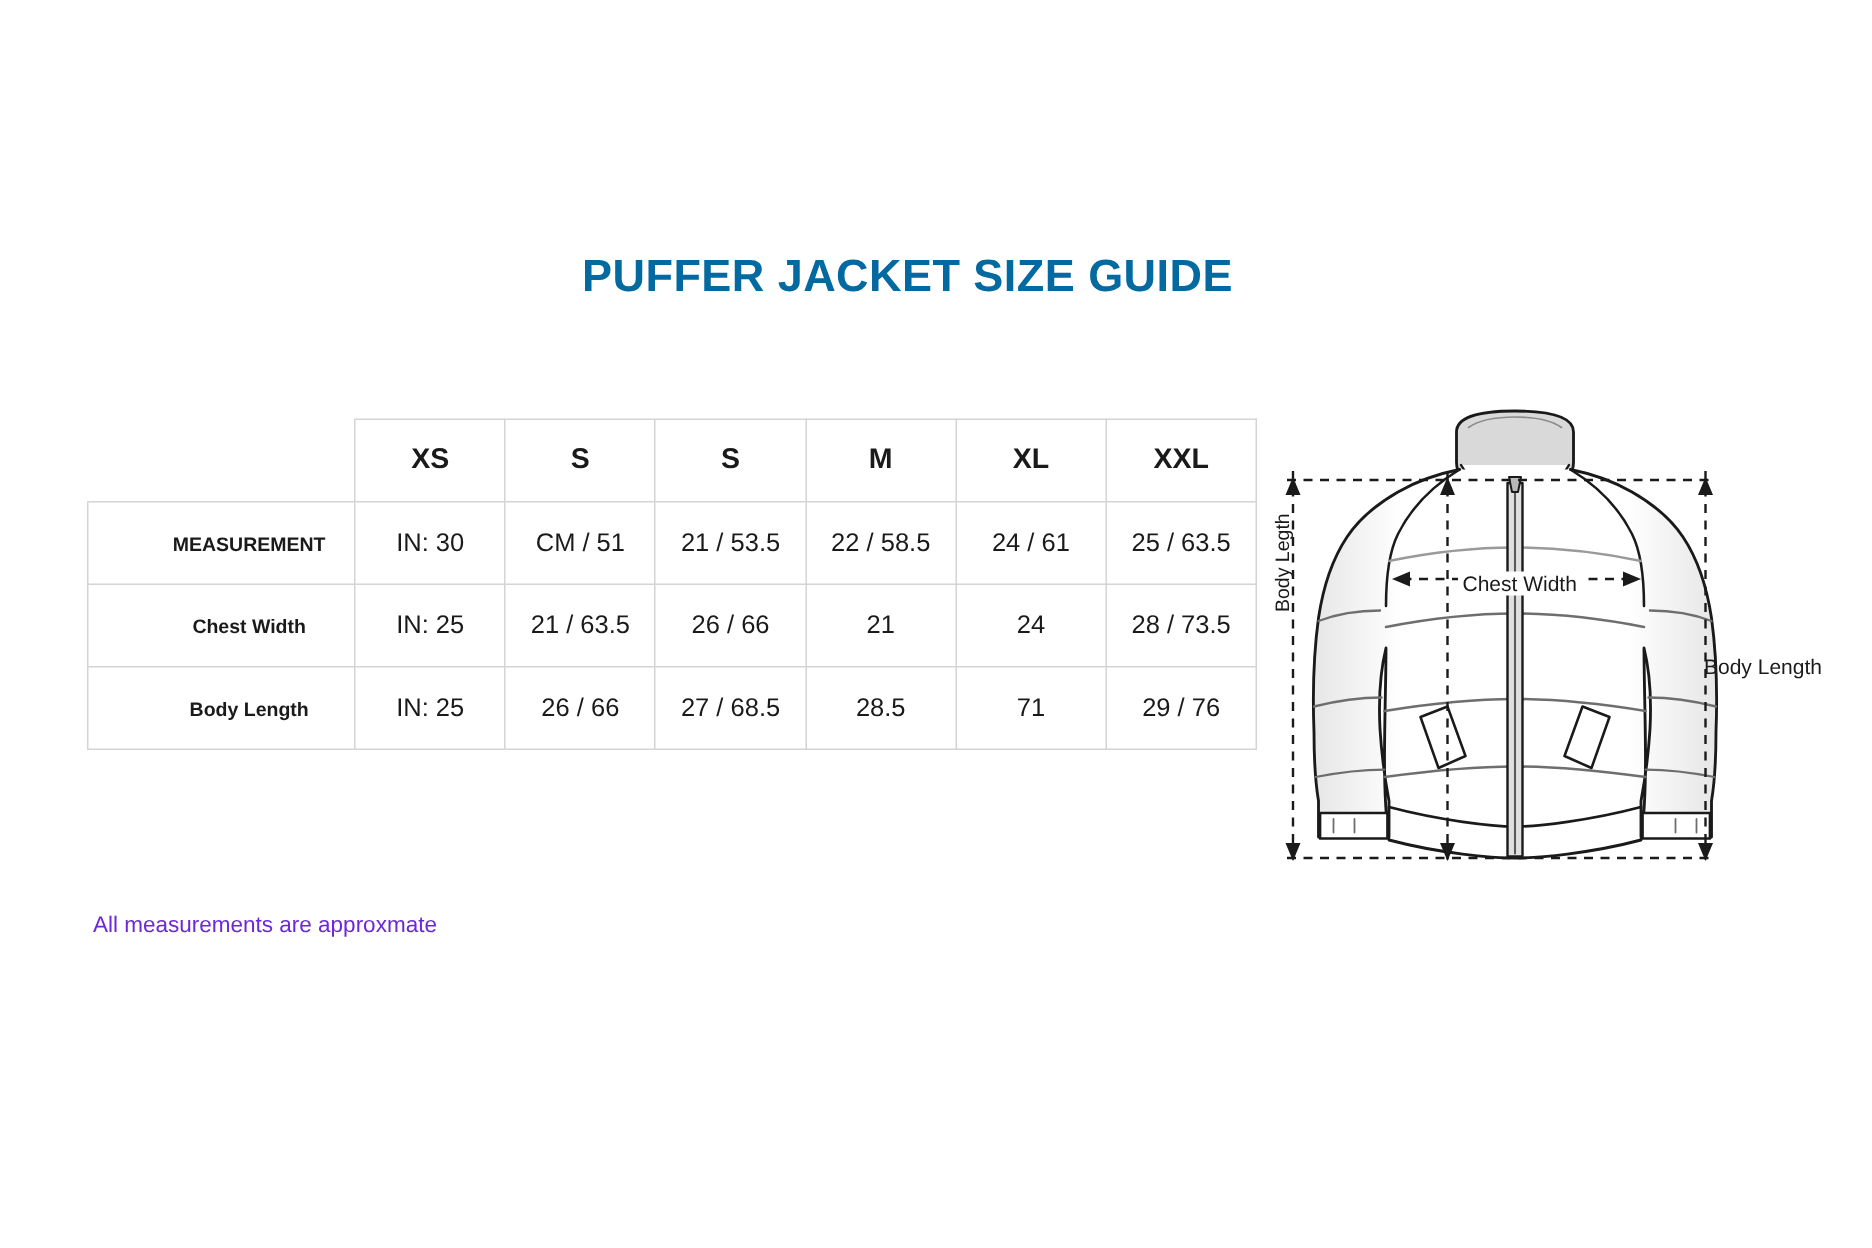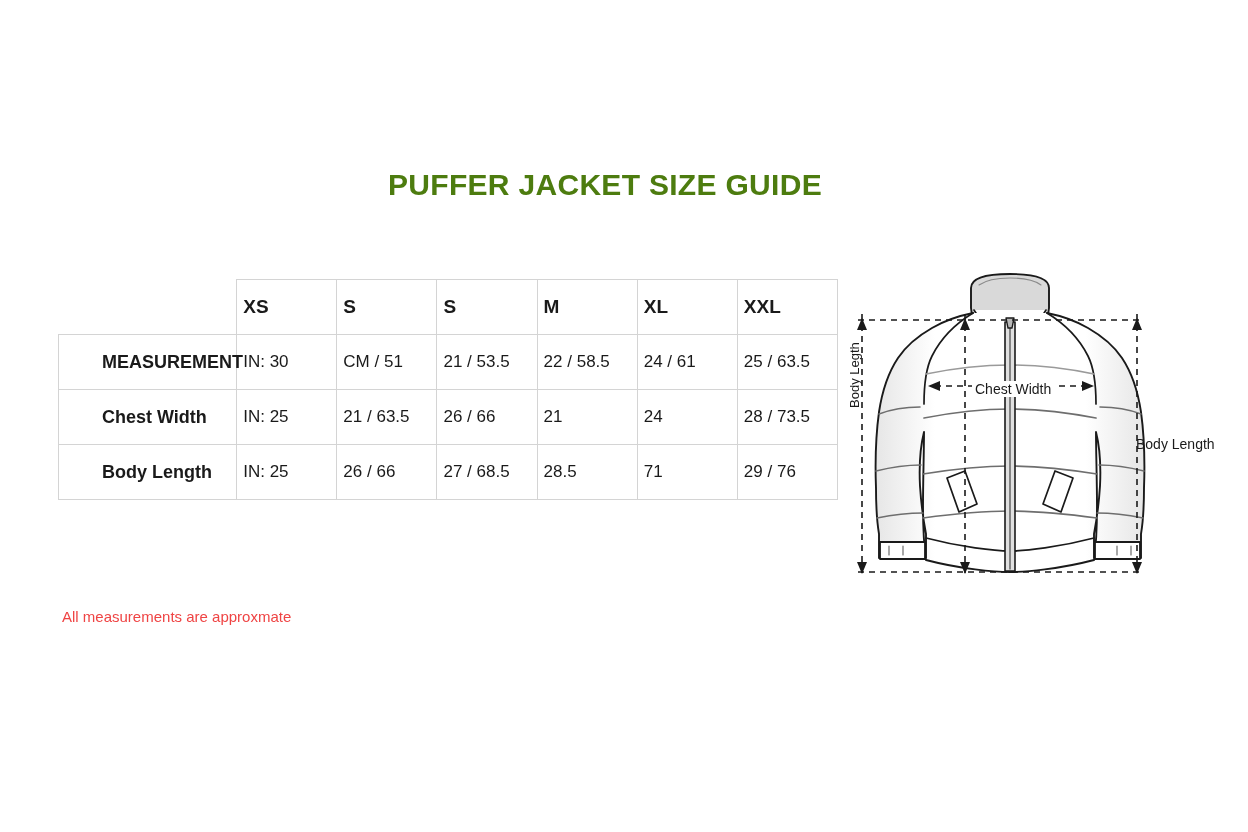--- a/index.html
+++ b/index.html
@@ -26,70 +26,70 @@
   
   .title {
     position: absolute;
     left: 0;
     top: 168px;
     width: 1210px;
     text-align: center;
     font-size: 30px;
     font-weight: bold;
     letter-spacing: 0.3px;
-    color: #4d7c0f;
+    color: #0369a1;
   }
 
   
   .table-wrap {
     position: absolute;
     left: 58px;
     top: 279px;
     width: 780px;
   }
   table.size-table {
     border-collapse: collapse;
     width: 780px;
     table-layout: fixed;
   }
   table.size-table td, table.size-table th {
     border: 1px solid #d4d4d4;
     height: 54px;
     padding: 0 6px;
-    text-align: left;
+    text-align: center;
     vertical-align: middle;
     font-size: 17px;
     font-weight: normal;
     color: #1a1a1a;
     background: #ffffff;
     white-space: pre;
   }
   table.size-table col.c-label { width: 178px; }
   table.size-table col.c-size  { width: 100px; }
 
   table.size-table thead th {
     font-size: 19px;
     font-weight: bold;
   }
   table.size-table thead th.blank-head {
     border-left-color: #ffffff;
     border-top-color: #ffffff;
   }
   table.size-table tbody td.row-label {
-    font-size: 18px;
+    font-size: 13px;
     font-weight: bold;
     padding-left: 43px;
   }
 
   .footnote {
     position: absolute;
     left: 62px;
     top: 608px;
     font-size: 15px;
-    color: #ef4444;
+    color: #6d28d9;
   }
 
   
   .diagram {
     position: absolute;
     left: 840px;
     top: 266px;
     width: 400px;
     height: 330px;
   }

